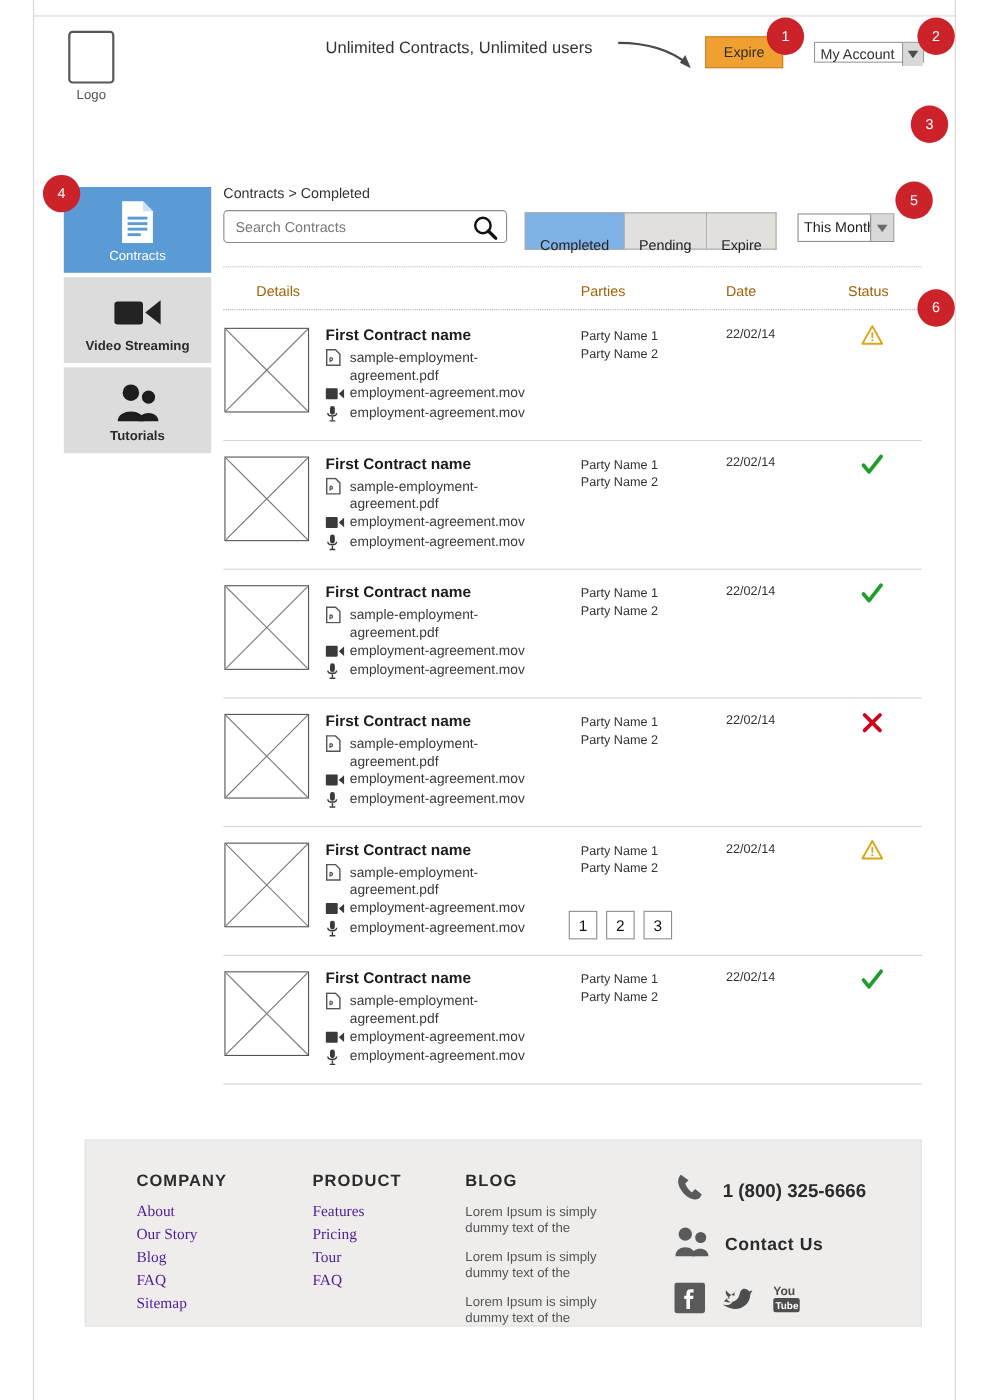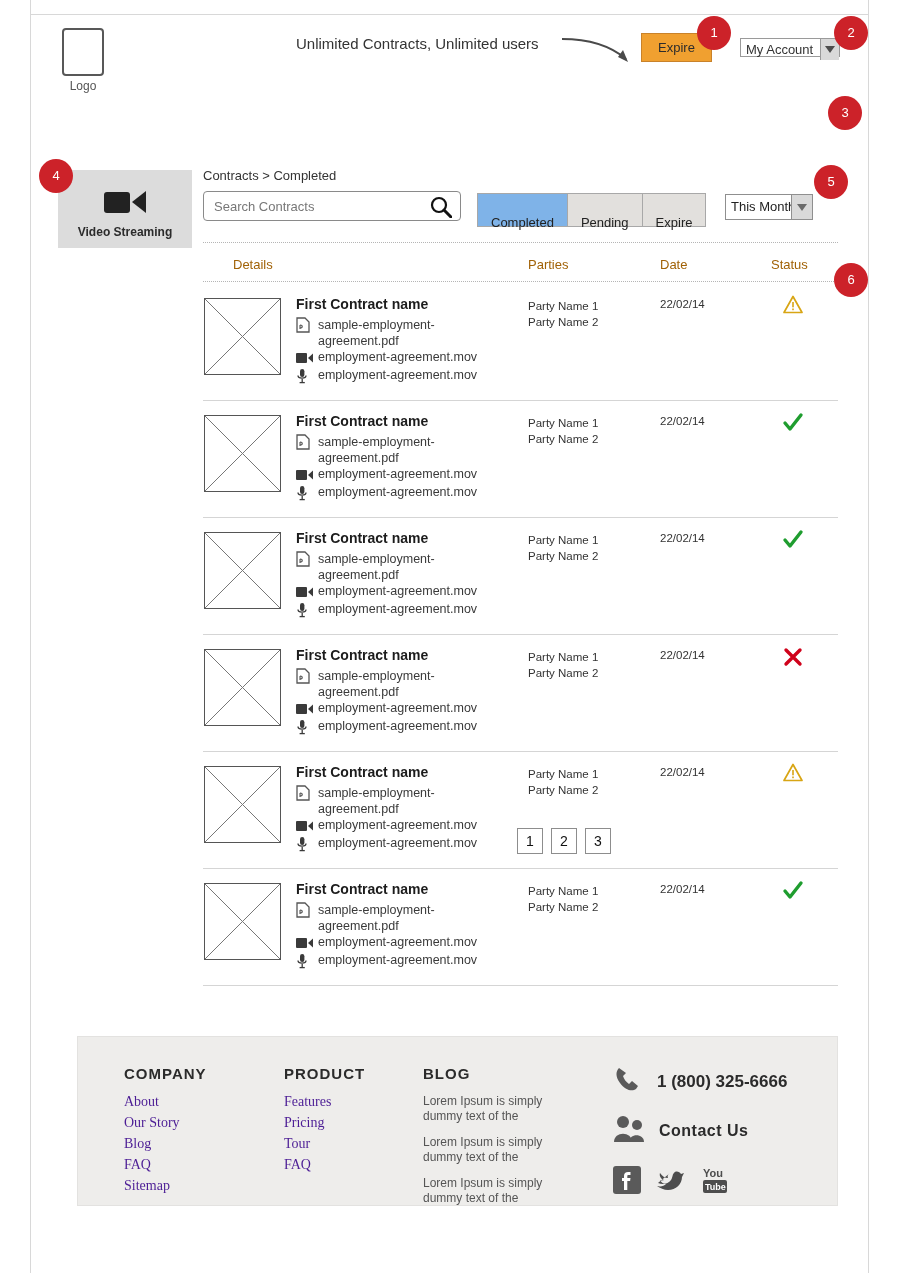--- a/index.html
+++ b/index.html
@@ -201,32 +201,58 @@
     <span class="account-caret">
       <svg width="10" height="7" viewBox="0 0 10 7">
           <path d="M0,0 L10,0 L5,7 Z" fill="#4d4d4d"></path>
         </svg>
     </span>
   </div>
 
 
   <div class="sidebar">
 
+    <div class="nav-item active">
+      <span class="nav-ico">
+        <svg width="34" height="40" viewBox="0 0 34 40">
+          <path d="M3,1 L22,1 L31,10 L31,39 L3,39 Z" fill="#ffffff"></path>
+          <path d="M22,1 L22,10 L31,10 Z" fill="#cfe2f5"></path>
+          <g fill="#5B9BD5">
+            <rect x="8" y="15" width="18" height="2.6"></rect>
+            <rect x="8" y="20" width="18" height="2.6"></rect>
+            <rect x="8" y="25" width="18" height="2.6"></rect>
+            <rect x="8" y="30" width="12" height="2.6"></rect>
+          </g>
+        </svg>
+      </span>
+      <span class="nav-label">Contracts</span>
+    </div>
 
 
     <div class="nav-item">
       <span class="nav-ico">
         <svg width="44" height="28" viewBox="0 0 44 28">
           <rect x="1" y="4" width="26" height="21" rx="3" fill="#222"></rect>
           <path d="M29,14 L43,3 L43,25 Z" fill="#222"></path>
         </svg>
       </span>
       <span class="nav-label">Video Streaming</span>
     </div>
 
+    <div class="nav-item">
+      <span class="nav-ico">
+        <svg width="40" height="36" viewBox="0 0 40 36">
+          <circle cx="14" cy="9" r="7.5" fill="#1d1d1d"></circle>
+          <path d="M2,35 C2,23 26,23 26,35 Z" fill="#1d1d1d"></path>
+          <circle cx="30" cy="13" r="6" fill="#1d1d1d"></circle>
+          <path d="M21,35 C21,25 39,25 39,35 Z" fill="#1d1d1d"></path>
+        </svg>
+      </span>
+      <span class="nav-label">Tutorials</span>
+    </div>
 
   </div>
 
   <div class="main">
 
     <div class="breadcrumb">Contracts &gt; Completed</div>
 
     <div class="search-box">
       <span class="search-placeholder">Search Contracts</span>
       <span class="search-ico">

